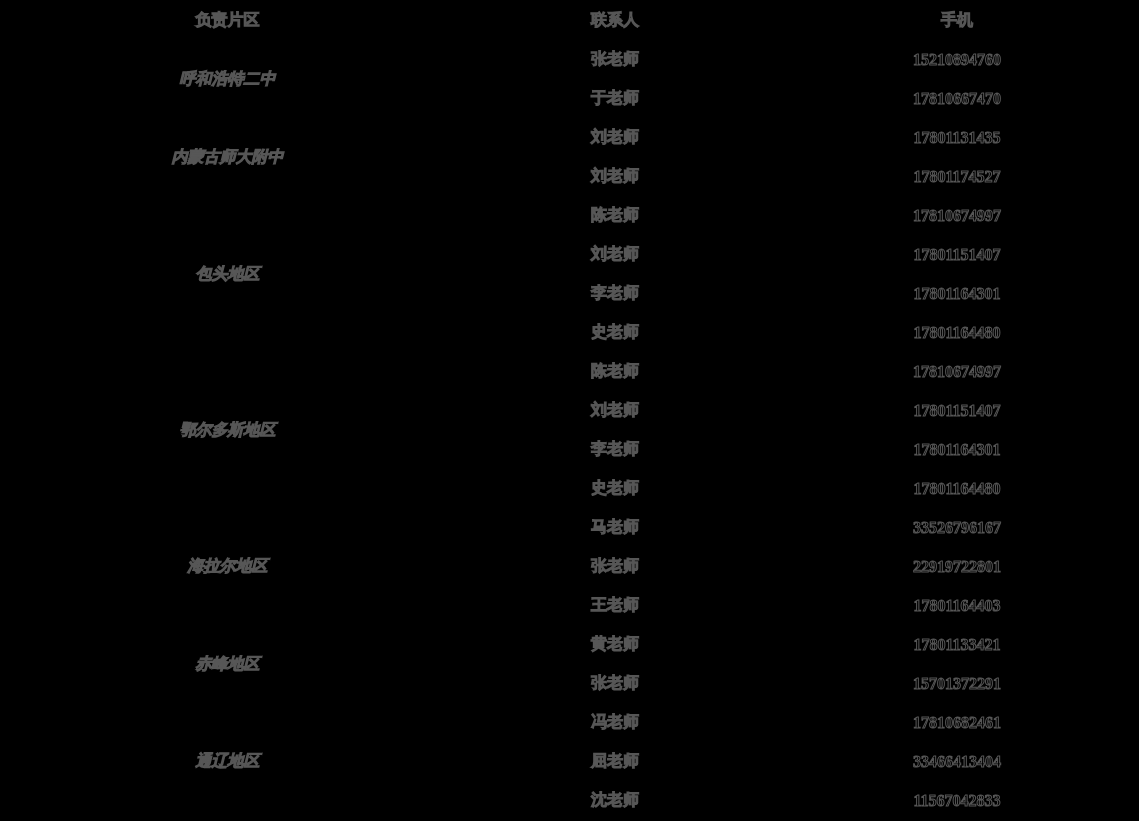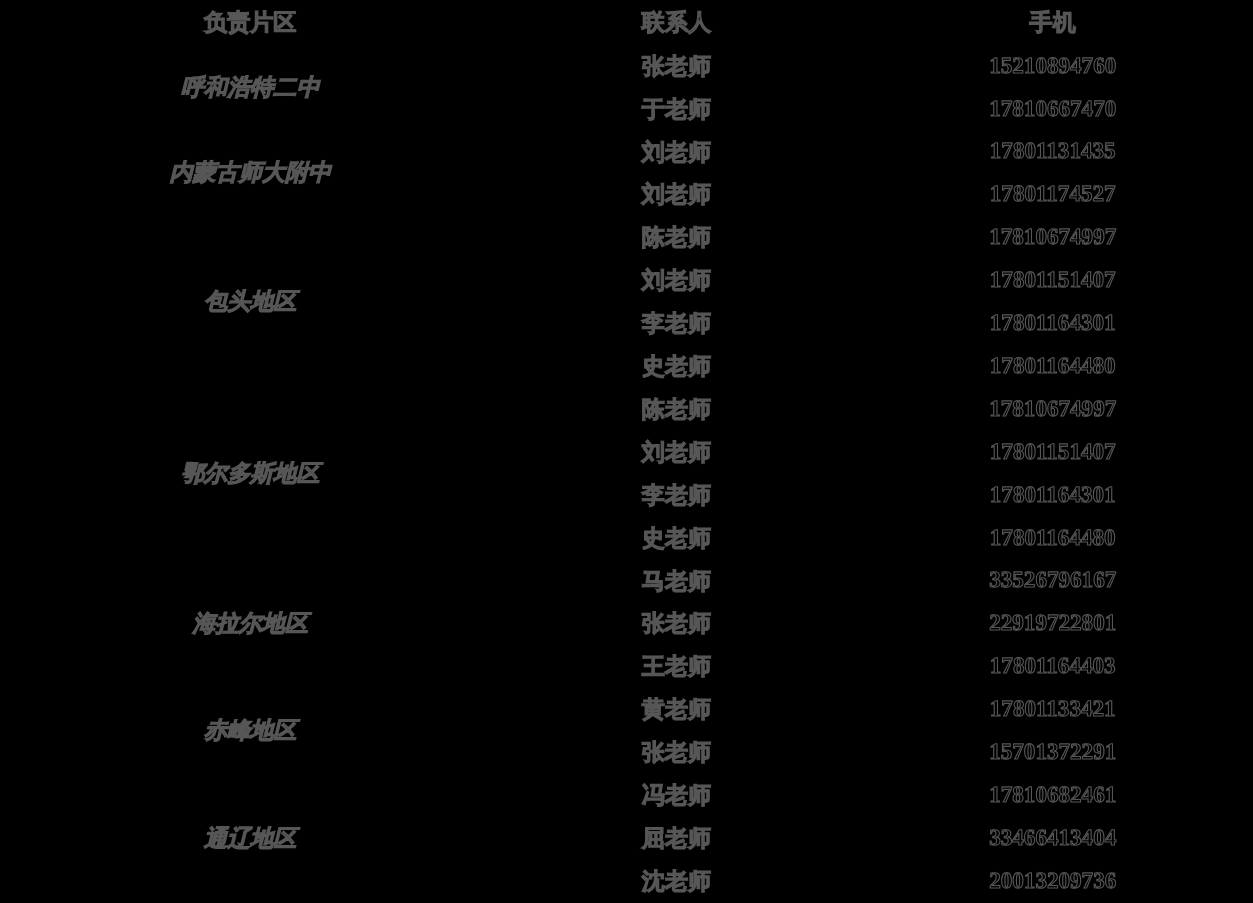--- a/index.html
+++ b/index.html
@@ -13,21 +13,21 @@
   .page {
     width: 1139px;
     height: 821px;
     background: #000000;
   }
   table.contact-table {
     width: 1139px;
     border-collapse: collapse;
     table-layout: fixed;
     font-family: "Liberation Serif", "DejaVu Serif", serif;
-    font-size: 21px;
+    font-size: 16px;
     color: #000000;
     
     -webkit-text-stroke: 1px rgba(95, 95, 95, 0.9);
     text-shadow: 0 0 1px rgba(60, 60, 60, 0.6);
     padding-left: 24px;
   }
   col.c-region  { width: 455px; }
   col.c-contact { width: 320px; }
   col.c-phone   { width: 364px; }
   thead tr { height: 40px; }
@@ -139,17 +139,17 @@
           <td class="region" rowspan="3">通辽地区</td>
           <td>冯老师</td>
           <td>17810682461</td>
         </tr>
         <tr>
           <td>屈老师</td>
           <td>33466413404</td>
         </tr>
         <tr>
           <td>沈老师</td>
-          <td>20013209736</td>
+          <td>11567042833</td>
         </tr>
       </tbody>
   </table>
 </div>
 
 </body></html>

